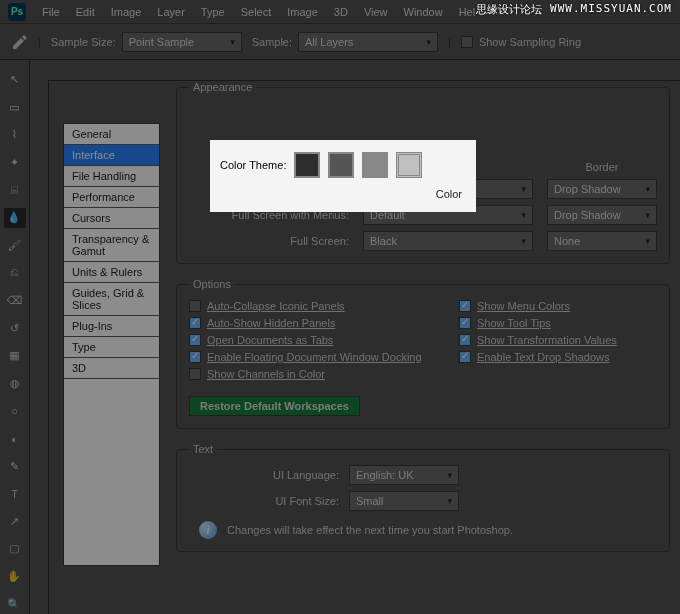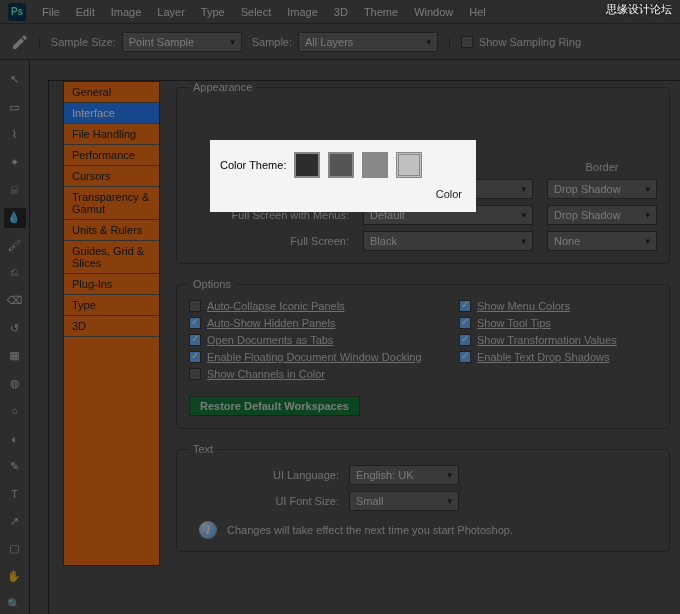--- a/index.html
+++ b/index.html
@@ -18,21 +18,21 @@
 .chk.on { background: #6fb7ff; position: relative; }
 .chk.on::after { content: "✓"; position: absolute; font-size: 10px; left: 1px; top: -2px; color: #fff; }
 
 .toolbar { position: absolute; left: 0; top: 60px; width: 30px; bottom: 0; background: #535353; border-right: 1px solid #2a2a2a; display: flex; flex-direction: column; align-items: center; padding-top: 10px; gap: 8px; }
 .toolbar .tool { width: 22px; height: 22px; display: flex; align-items: center; justify-content: center; color: #ccc; cursor: pointer; border-radius: 2px; }
 .toolbar .tool.sel { background: #2a2a2a; }
 
 .prefs { position: absolute; left: 48px; top: 80px; right: 0; bottom: 0; background: #535353; border: 1px solid #2a2a2a; border-right: none; border-bottom: none; }
 .prefs-title { padding: 8px 14px; color: #ddd; font-size: 13px; }
 .prefs-body { display: flex; padding: 0 0 0 14px; gap: 16px; }
-.catlist { width: 130px; background: #f97316; border: 1px solid #3a3a3a; }
+.catlist { width: 130px; background: #ffffff; border: 1px solid #3a3a3a; margin-top: 42px; }
 .catlist .cat { padding: 4px 8px; color: #222; cursor: pointer; border-bottom: 1px solid #5a5a5a; }
 .catlist .cat.sel { background: #2a83ff; color: #fff; }
 .panels { flex: 1; padding-right: 10px; }
 
 fieldset { border: 1px solid #3a3a3a; border-radius: 4px; margin-bottom: 14px; padding: 10px 12px 12px; }
 legend { color: #ccc; padding: 0 4px; }
 
 .highlight { position: absolute; z-index: 20; background: #f4f4f4; left: 210px; top: 140px; width: 266px; padding: 12px 10px 12px 10px; }
 .highlight .row1 { display: flex; align-items: center; gap: 8px; }
 .swatch { width: 26px; height: 26px; border: 2px solid #888; }
@@ -56,33 +56,34 @@
 .info-icon { width: 18px; height: 18px; border-radius: 50%; background: radial-gradient(circle at 30% 30%, #cfe8ff, #5aa0e0); display: flex; align-items: center; justify-content: center; color: #fff; font-weight: bold; font-style: italic; }
 
 .watermark { position: absolute; top: 2px; right: 8px; z-index: 30; color: #fff; font-size: 11px; text-shadow: 0 0 3px #000; display: flex; gap: 8px; }
 .watermark .w2 { font-family: monospace; letter-spacing: 1px; }
 </style>
 </head>
 <body>
 
 <div class="watermark">
   <span>思缘设计论坛</span>
+  <span class="w2">WWW.MISSYUAN.COM</span>
 </div>
 
 <div class="menubar">
   <div class="logo">Ps</div>
 <span class="menu-item">File</span>
     <span class="menu-item">Edit</span>
     <span class="menu-item">Image</span>
     <span class="menu-item">Layer</span>
     <span class="menu-item">Type</span>
     <span class="menu-item">Select</span>
     <span class="menu-item">Image</span>
     <span class="menu-item">3D</span>
-    <span class="menu-item">Theme</span>
+    <span class="menu-item">View</span>
     <span class="menu-item">Window</span>
     <span class="menu-item">Hel</span>
   </div>
 
 <div class="optbar">
   <svg class="eyedrop" viewBox="0 0 16 16">
       <path d="M12 1l3 3-2 2-3-3zM9 4l3 3-8 8H1v-3z" fill="#ccc"></path>
     </svg>
   <span style="color:#333">|</span>
   <div class="seg">

